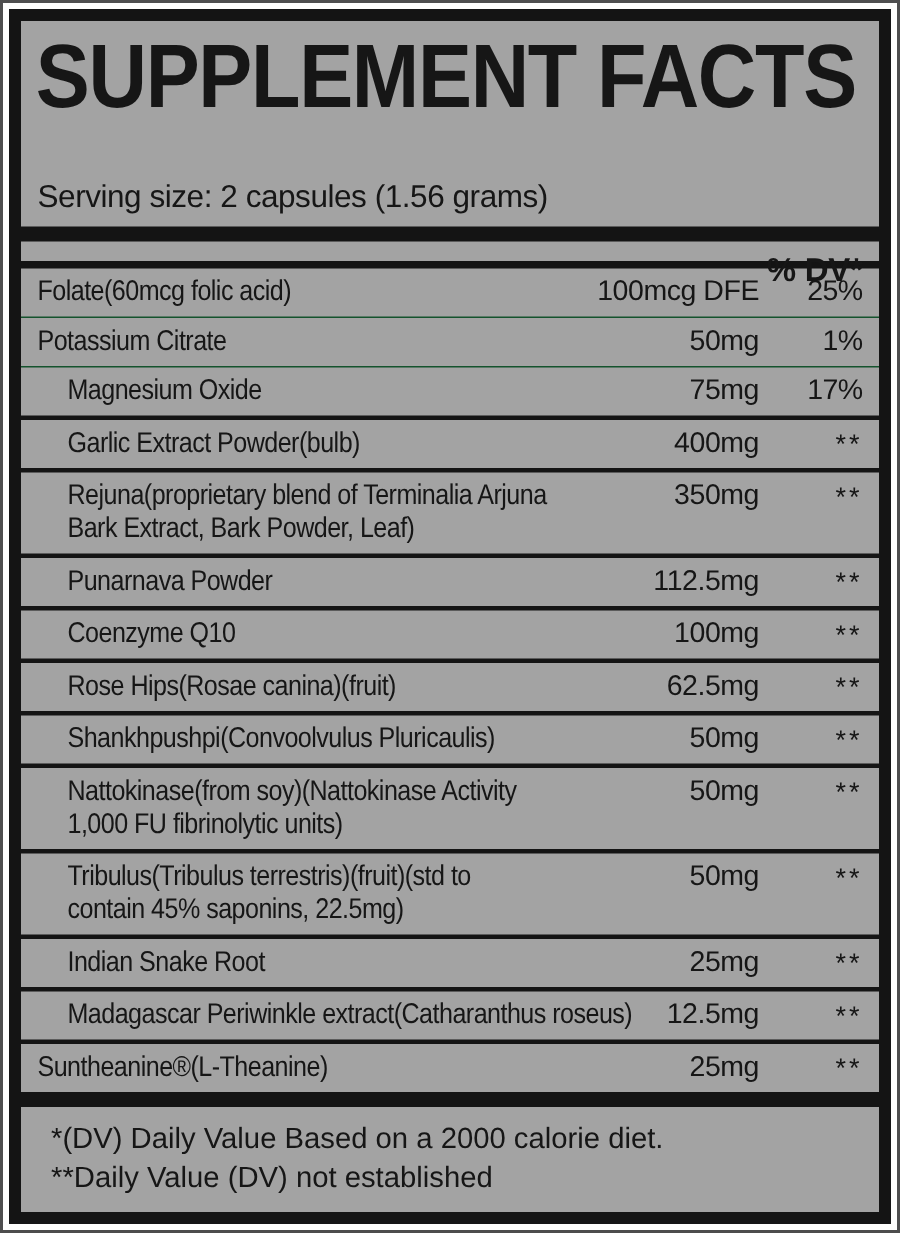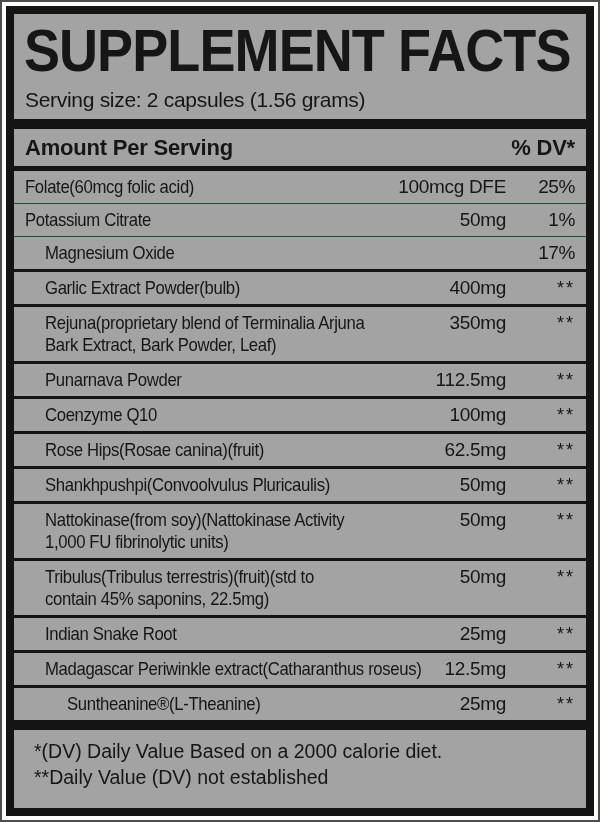--- a/index.html
+++ b/index.html
@@ -31,20 +31,21 @@
     white-space: nowrap;
     transform: scaleX(0.90);
     transform-origin: left center;
   }
 
   .serving-block { margin-top: 4px; }
   .serving-line {
     font-size: 21px;
     line-height: 27px;
     letter-spacing: -0.3px;
+    margin-top: 32px;
   }
 
   .bar { background: #141414; width: 100%; }
   .bar-thick { height: 10px; margin-top: 6px; }
   .bar-medium { height: 5px; }
   .bar-bottom { height: 10px; }
 
   .table-header {
     position: relative;
     padding: 7px 11px 6px 11px;
@@ -59,21 +60,21 @@
 
   .row {
     position: relative;
     padding: 5px 11px 5px 11px;
     font-size: 19px;
     line-height: 22px;
     letter-spacing: -0.4px;
   }
   .row.sep-thin  { border-bottom: 1px solid #14532d; }
   .row.sep-thick { border-bottom: 3px solid #141414; padding-left: 31px; }
-  .row.sep-none  { border-bottom: none; margin-left: 42px; }
+  .row.sep-none  { border-bottom: none; }
 
   .row .name {
     display: inline-block;
     white-space: pre;
     transform: scaleX(0.88);
     transform-origin: left center;
   }
   .row .amount {
     position: absolute; top: 5px; right: 80px;
     width: 150px; text-align: right;
@@ -100,41 +101,41 @@
 
     <div class="title pad">SUPPLEMENT FACTS</div>
 
     <div class="serving-block pad">
       <div class="serving-line">Serving size: 2 capsules (1.56 grams)</div>
     </div>
 
     <div class="bar bar-thick"></div>
 
     <div class="table-header">
-      <span>Amount Per Serving</span>
       <span class="dv-head">% DV*</span>
     </div>
 
     <div class="bar bar-medium"></div>
 
     <div id="rows">
   <div class="row sep-thin">
     <span class="name">Folate(60mcg folic acid)</span>
     <span class="amount">100mcg DFE</span>
     <span class="dv">25%</span>
   </div>
 
   <div class="row sep-thin">
     <span class="name">Potassium Citrate</span>
     <span class="amount">50mg</span>
     <span class="dv">1%</span>
   </div>
 
   <div class="row sep-thick">
     <span class="name">Magnesium Oxide</span>
+    <span class="amount">75mg</span>
     <span class="dv">17%</span>
   </div>
 
   <div class="row sep-thick">
     <span class="name">Garlic Extract Powder(bulb)</span>
     <span class="amount">400mg</span>
     <span class="dv asterisk">**</span>
   </div>
 
   <div class="row sep-thick">

